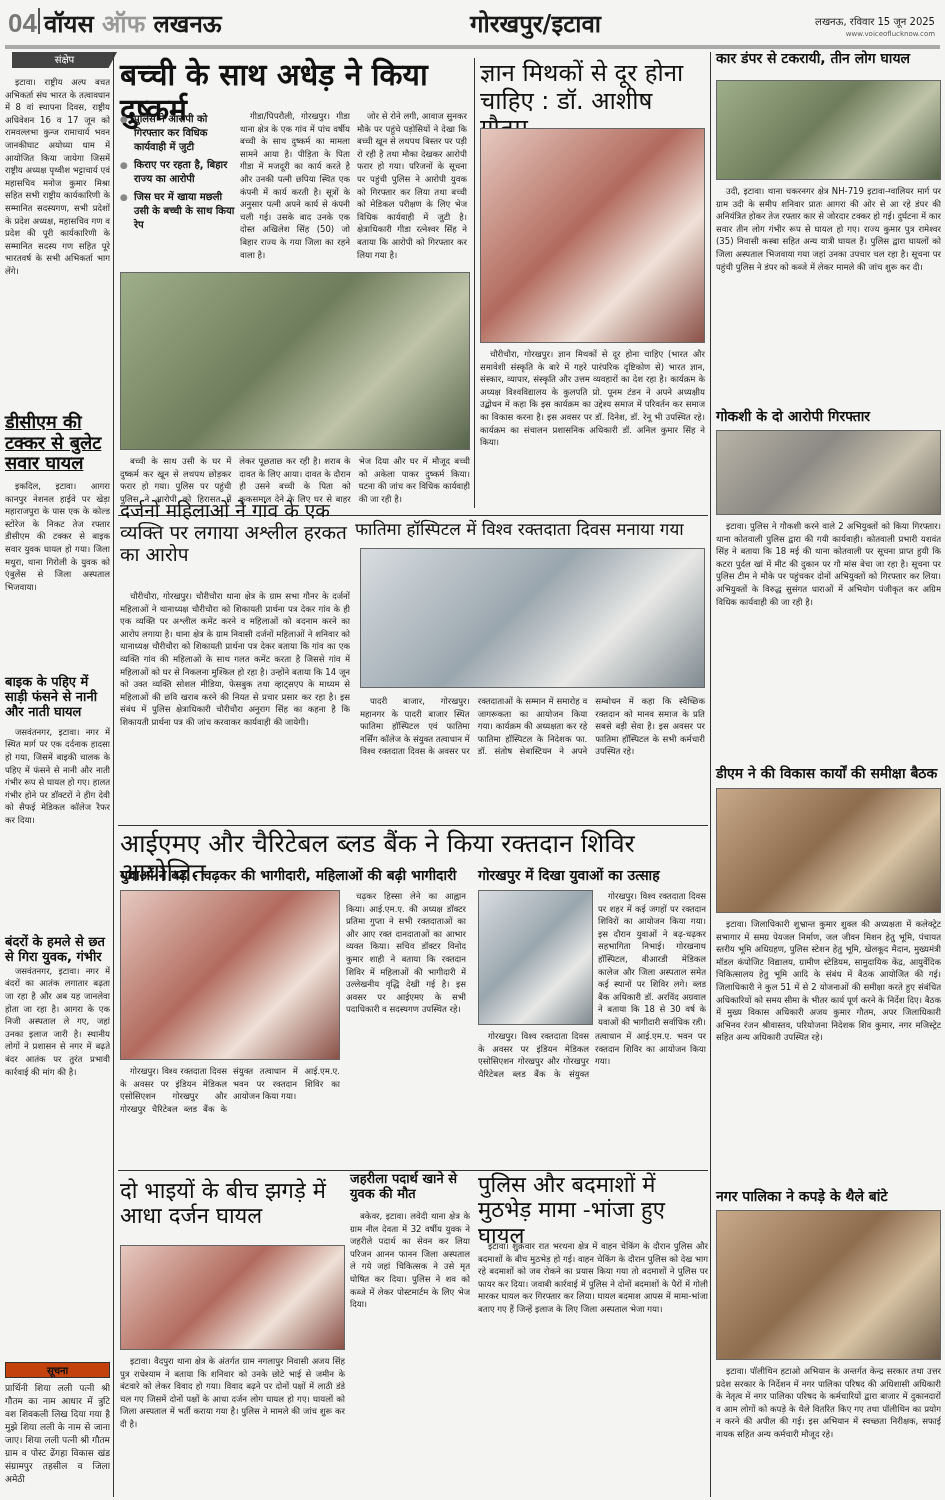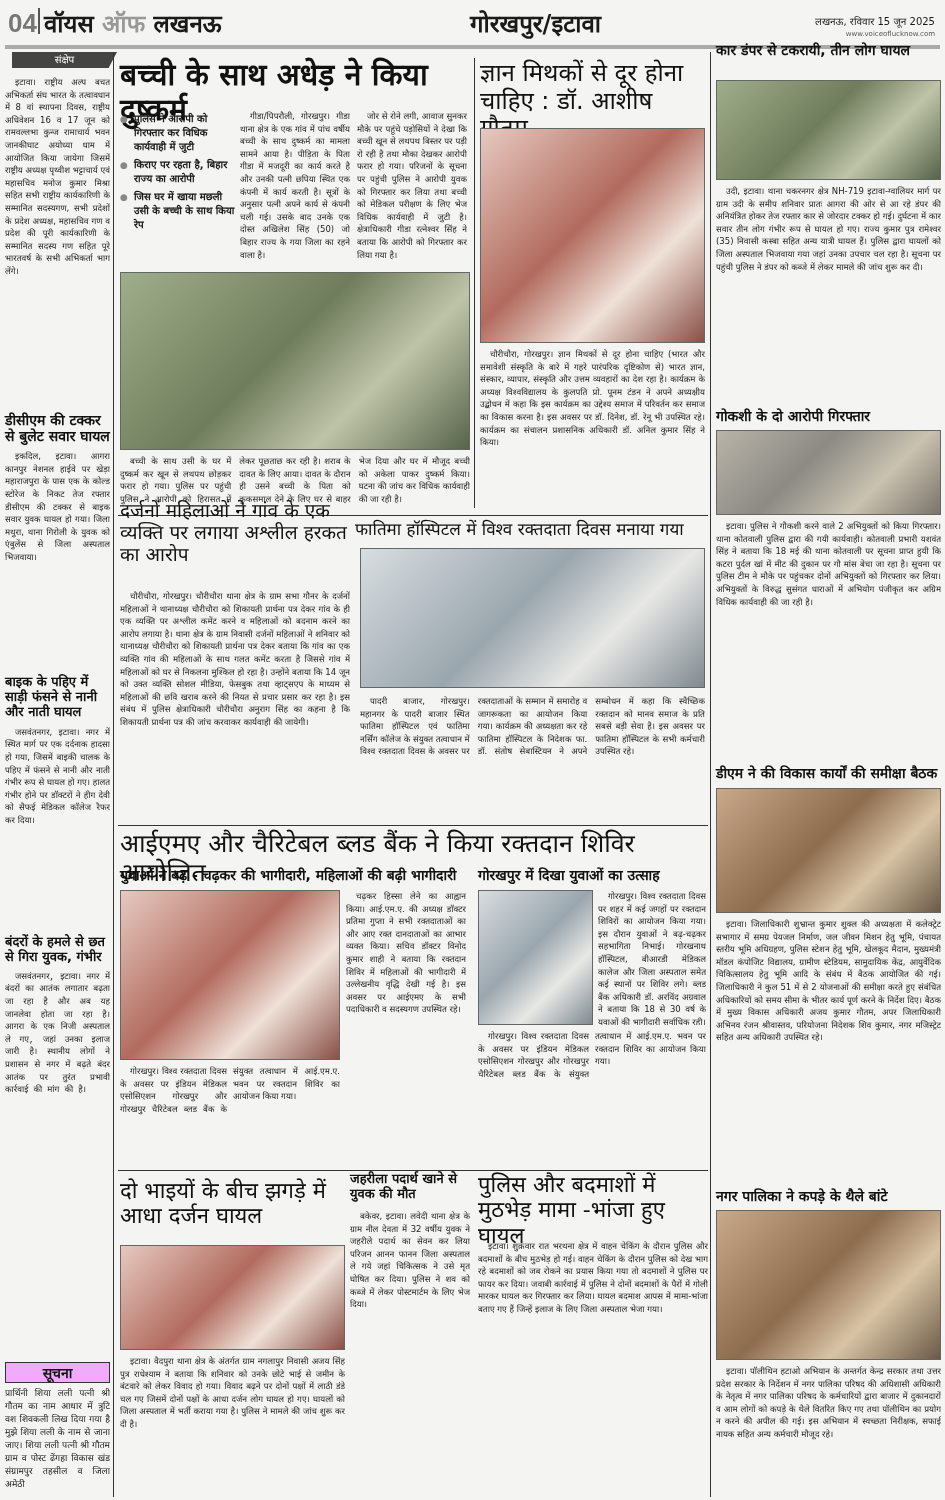--- a/index.html
+++ b/index.html
@@ -20,21 +20,21 @@
   .hl { font-weight: bold; line-height: 1.15; color: #111; }
   .vrule { width: 1px; background: #333; }
   .hrule { height: 1px; background: #333; }
   .photo { background: linear-gradient(135deg,#b9b4a8,#8c8a84 40%,#c9c2b0 70%,#7a746a); border: 1px solid #666; }
   .photo.warm { background: linear-gradient(135deg,#c8a98a,#8e6c4e 45%,#d8c4a4 70%,#6b5a48); }
   .photo.cool { background: linear-gradient(135deg,#d8dde0,#9aa6ae 45%,#e8e8e6 70%,#7f8a90); }
   .photo.green { background: linear-gradient(135deg,#9fae8a,#6f7d5c 45%,#bfc4a8 70%,#57644a); }
   .photo.red { background: linear-gradient(135deg,#e6c9c0,#b26b5e 45%,#efe1d8 70%,#8a5046); }
   .bullets li { list-style: none; font-size: 10px; line-height: 14px; margin-bottom: 4px; padding-left: 14px; position: relative; font-weight: bold; }
   .bullets li::before { content: "●"; position: absolute; left: 0; color: #888; font-size: 9px; }
-  .notice-title { background: #f0abfc; color: #111; font-weight: bold; text-align: center; font-size: 14px; border: 1px solid #333; }
+  .notice-title { background: #c2410c; color: #111; font-weight: bold; text-align: center; font-size: 10px; border: 1px solid #333; }
 </style>
 </head>
 <body>
 
 <div class="abs masthead">
   <div class="abs page-no">04</div>
   <div class="abs pipe"></div>
   <div class="abs paper-name">
     <span>वॉयस</span>
     <span class="grey">ऑफ</span>
@@ -48,36 +48,36 @@
 
 <div class="abs sankshep">संक्षेप</div>
 
 <div class="abs" style="left:5px;top:70px;width:105px;">
   <div class="col" style="height:270px;margin-top:6px;">
       <p>इटावा। राष्ट्रीय अल्प बचत अभिकर्ता संघ भारत के तत्वावधान में 8 वां स्थापना दिवस, राष्ट्रीय अधिवेशन 16 व 17 जून को रामवल्लभा कुन्ज रामाचार्य भवन जानकीघाट अयोध्या धाम में आयोजित किया जायेगा जिसमें राष्ट्रीय अध्यक्ष पृथ्वीश भट्टाचार्य एवं महासचिव मनोज कुमार मिश्रा सहित सभी राष्ट्रीय कार्यकारिणी के सम्मानित सदस्यगण, सभी प्रदेशों के प्रदेश अध्यक्ष, महासचिव गण व प्रदेश की पूरी कार्यकारिणी के सम्मानित सदस्य गण सहित पूरे भारतवर्ष के सभी अभिकर्ता भाग लेंगे।</p>
     </div>
 </div>
 
 <div class="abs" style="left:5px;top:412px;width:105px;">
-  <div class="hl" style="font-size:14px;">डीसीएम की टक्कर से बुलेट सवार घायल</div>
+  <div class="hl" style="font-size:18px;text-decoration:underline;">डीसीएम की टक्कर से बुलेट सवार घायल</div>
   <div class="col" style="height:200px;margin-top:6px;">
       <p>इकदिल, इटावा। आगरा कानपुर नेशनल हाईवे पर खेड़ा महाराजपुरा के पास एक के कोल्ड स्टोरेज के निकट तेज रफ्तार डीसीएम की टक्कर से बाइक सवार युवक घायल हो गया। जिला मथुरा, थाना गिरोली के युवक को एंबुलेंस से जिला अस्पताल भिजवाया।</p>
     </div>
 </div>
 
 <div class="abs" style="left:5px;top:675px;width:105px;">
   <div class="hl" style="font-size:13px;">बाइक के पहिए में साड़ी फंसने से नानी और नाती घायल</div>
   <div class="col" style="height:190px;margin-top:6px;">
       <p>जसवंतनगर, इटावा। नगर में स्थित मार्ग पर एक दर्दनाक हादसा हो गया, जिसमें बाइकी चालक के पहिए में फंसने से नानी और नाती गंभीर रूप से घायल हो गए। हालत गंभीर होने पर डॉक्टरों ने हीग देवी को सैफई मेडिकल कॉलेज रैफर कर दिया।</p>
     </div>
 </div>
 
 <div class="abs" style="left:5px;top:935px;width:105px;">
   <div class="hl" style="font-size:13px;">बंदरों के हमले से छत से गिरा युवक, गंभीर</div>
-  <div class="col" style="height:310px;margin-top:6px;font-family:Liberation Mono, monospace;">
+  <div class="col" style="height:310px;">
       <p>जसवंतनगर, इटावा। नगर में बंदरों का आतंक लगातार बढ़ता जा रहा है और अब यह जानलेवा होता जा रहा है। आगरा के एक निजी अस्पताल ले गए, जहां उनका इलाज जारी है। स्थानीय लोगों ने प्रशासन से नगर में बढ़ते बंदर आतंक पर तुरंत प्रभावी कार्रवाई की मांग की है।</p>
     </div>
 </div>
 
 <div class="abs" style="left:5px;top:1362px;width:105px;">
   <div class="notice-title">सूचना</div>
   <div class="col" style="margin-top:4px;font-size:9px;line-height:13px;">
       <p style="text-indent:0">प्रार्थिनी शिया लली पत्नी श्री गौतम का नाम आधार में त्रुटि वश शिवकली लिख दिया गया है मुझे शिया लली के नाम से जाना जाए। शिया लली पत्नी श्री गौतम ग्राम व पोस्ट ढेंगहा विकास खंड संग्रामपुर तहसील व जिला अमेठी</p>
     </div>
 
@@ -105,21 +105,21 @@
 <div class="abs vrule" style="left:474px;top:58px;height:450px;"></div>
 
 <div class="abs hl" style="left:480px;top:60px;width:225px;font-size:24px;font-weight:normal;">ज्ञान मिथकों से दूर होना चाहिए : डॉ. आशीष गौतम</div>
 <div class="abs photo red" style="left:480px;top:128px;width:225px;height:215px;"></div>
 <div class="abs col" style="left:480px;top:348px;width:225px;height:160px;">
     <p>चौरीचौरा, गोरखपुर। ज्ञान मिथकों से दूर होना चाहिए (भारत और समावेशी संस्कृति के बारे में गहरे पारंपरिक दृष्टिकोण से) भारत ज्ञान, संस्कार, व्यापार, संस्कृति और उत्तम व्यवहारों का देश रहा है। कार्यक्रम के अध्यक्ष विश्वविद्यालय के कुलपति प्रो. पूनम टंडन ने अपने अध्यक्षीय उद्बोधन में कहा कि इस कार्यक्रम का उद्देश्य समाज में परिवर्तन कर समाज का विकास करना है। इस अवसर पर डॉ. दिनेश, डॉ. रेनू भी उपस्थित रहे। कार्यक्रम का संचालन प्रशासनिक अधिकारी डॉ. अनिल कुमार सिंह ने किया।</p>
   </div>
 
 <div class="abs vrule" style="left:710px;top:52px;height:1445px;"></div>
 
-<div class="abs hl" style="left:716px;top:42px;width:225px;font-size:14px;">कार डंपर से टकरायी, तीन लोग घायल</div>
+<div class="abs hl" style="left:716px;top:50px;width:225px;font-size:14px;">कार डंपर से टकरायी, तीन लोग घायल</div>
 <div class="abs photo green" style="left:716px;top:80px;width:225px;height:100px;"></div>
 <div class="abs col" style="left:716px;top:185px;width:225px;height:215px;">
     <p>उदी, इटावा। थाना चकरनगर क्षेत्र NH-719 इटावा-ग्वालियर मार्ग पर ग्राम उदी के समीप शनिवार प्रातः आगरा की ओर से आ रहे डंपर की अनियंत्रित होकर तेज रफ्तार कार से जोरदार टक्कर हो गई। दुर्घटना में कार सवार तीन लोग गंभीर रूप से घायल हो गए। राज्य कुमार पुत्र रामेश्वर (35) निवासी कस्बा सहित अन्य यात्री घायल हैं। पुलिस द्वारा घायलों को जिला अस्पताल भिजवाया गया जहां उनका उपचार चल रहा है। सूचना पर पहुंची पुलिस ने डंपर को कब्जे में लेकर मामले की जांच शुरू कर दी।</p>
   </div>
 
 <div class="abs hl" style="left:716px;top:408px;width:225px;font-size:14px;">गोकशी के दो आरोपी गिरफ्तार</div>
 <div class="abs photo" style="left:716px;top:430px;width:225px;height:85px;"></div>
 <div class="abs col" style="left:716px;top:520px;width:225px;height:240px;">
     <p>इटावा। पुलिस ने गौकशी करने वाले 2 अभियुक्तों को किया गिरफ्तार। थाना कोतवाली पुलिस द्वारा की गयी कार्यवाही। कोतवाली प्रभारी यशवंत सिंह ने बताया कि 18 मई की थाना कोतवाली पर सूचना प्राप्त हुयी कि कटरा पुर्दल खां में मीट की दुकान पर गौ मांस बेचा जा रहा है। सूचना पर पुलिस टीम ने मौके पर पहुंचकर दोनों अभियुक्तों को गिरफ्तार कर लिया। अभियुक्तों के विरुद्ध सुसंगत धाराओं में अभियोग पंजीकृत कर अग्रिम विधिक कार्यवाही की जा रही है।</p>
   </div>

